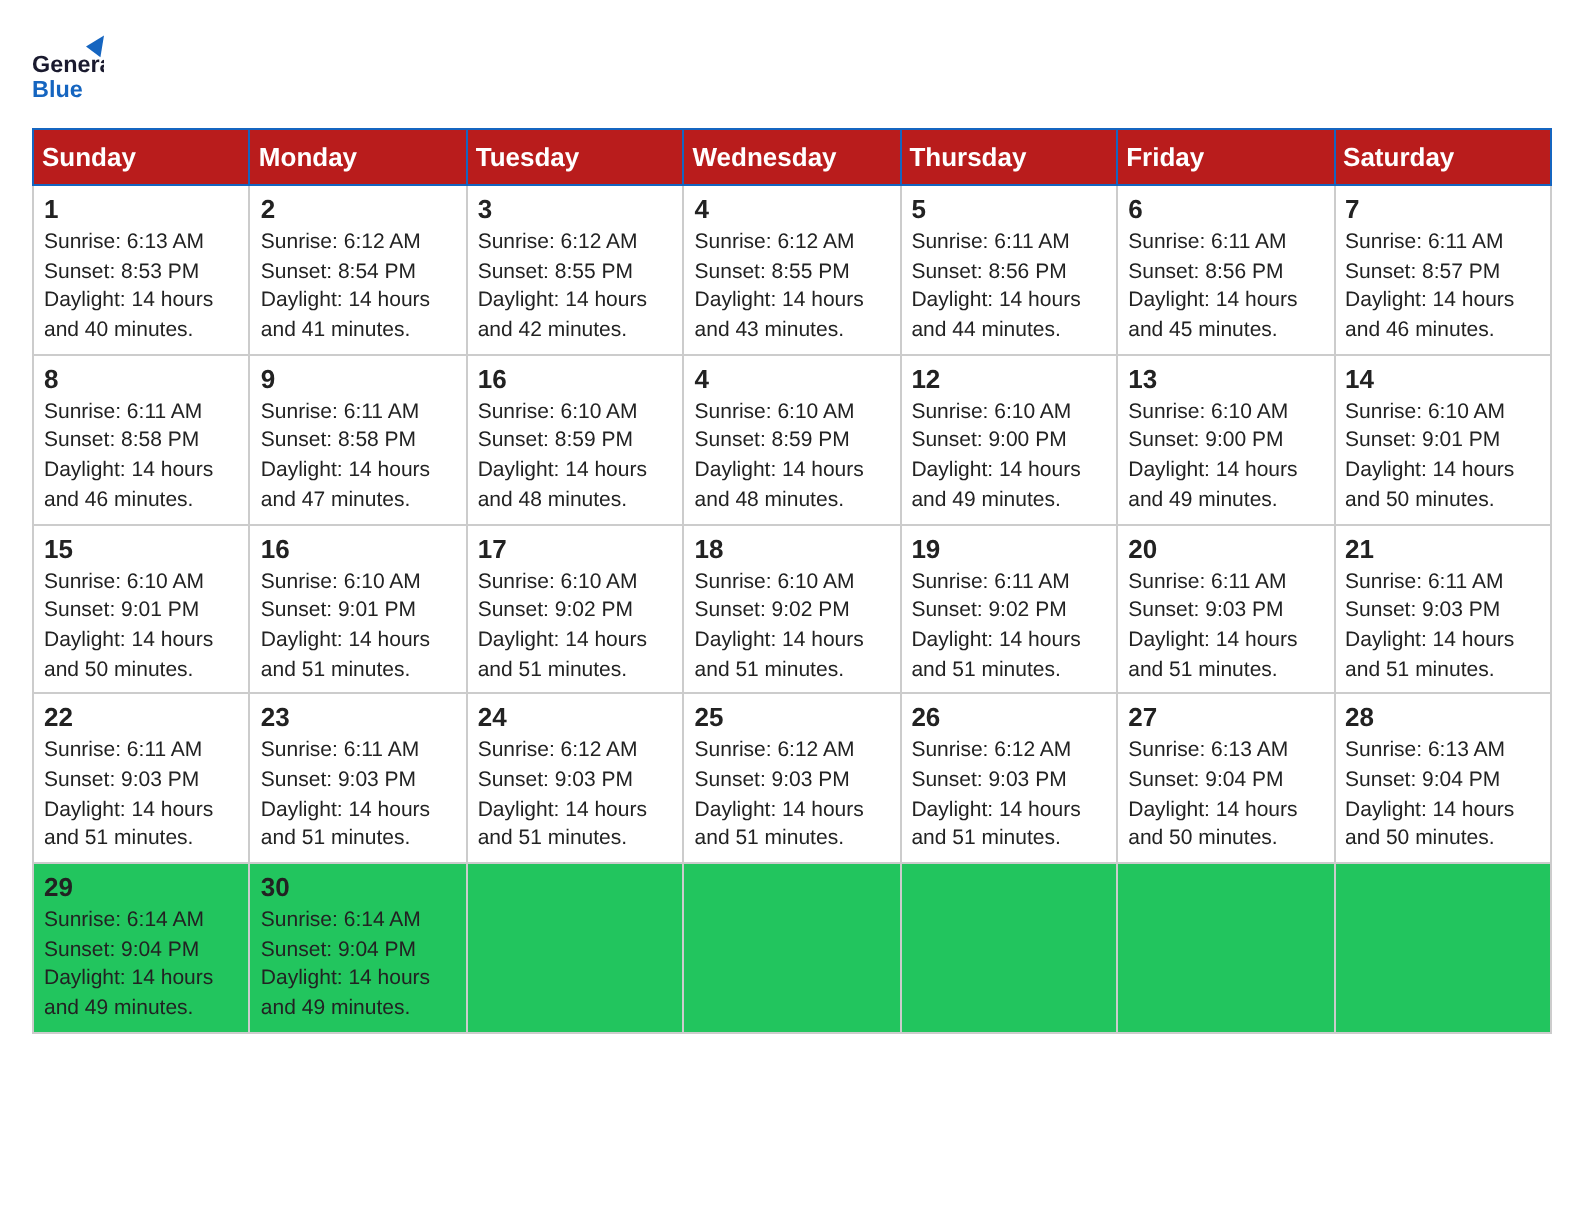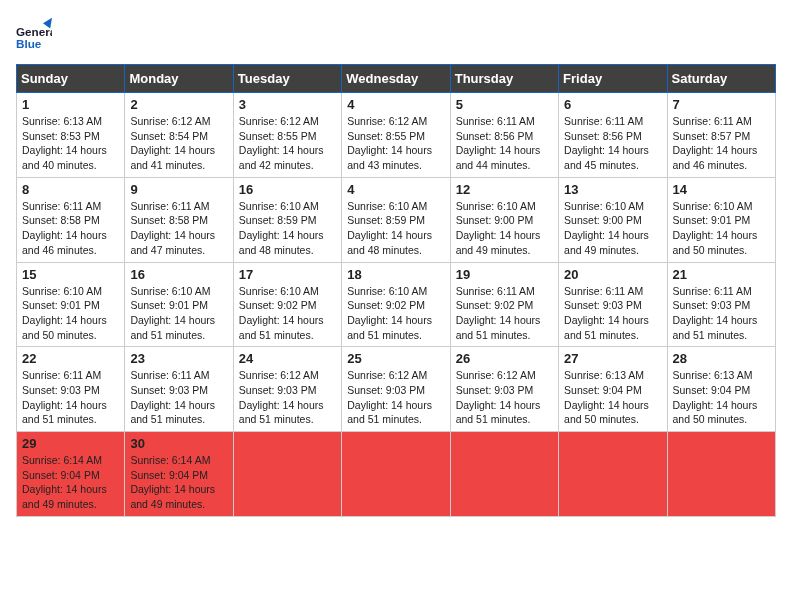--- a/index.html
+++ b/index.html
@@ -36,39 +36,39 @@
     .location {
       font-size: 14px;
       color: #444;
     }
     .calendar {
       width: 100%;
       border-collapse: collapse;
       font-size: 11px;
     }
     .calendar th {
-      background: #404040;
+      background: #b91c1c;
       color: #fff;
       padding: 6px 4px;
       text-align: left;
       font-size: 13px;
       font-weight: bold;
       border: 1px solid #1565C0;
     }
     .calendar td {
       vertical-align: top;
       border: 1px solid #ccc;
       padding: 4px 5px;
       width: 107px;
       min-height: 80px;
       color: #222;
       background: #fff;
     }
     .calendar tr:last-child td {
-      background: #ef4444;
+      background: #22c55e;
     }
     .day-num {
       font-size: 13px;
       font-weight: bold;
       display: block;
       margin-bottom: 2px;
     }
     .day-info {
       font-size: 10.5px;
       line-height: 1.4;

